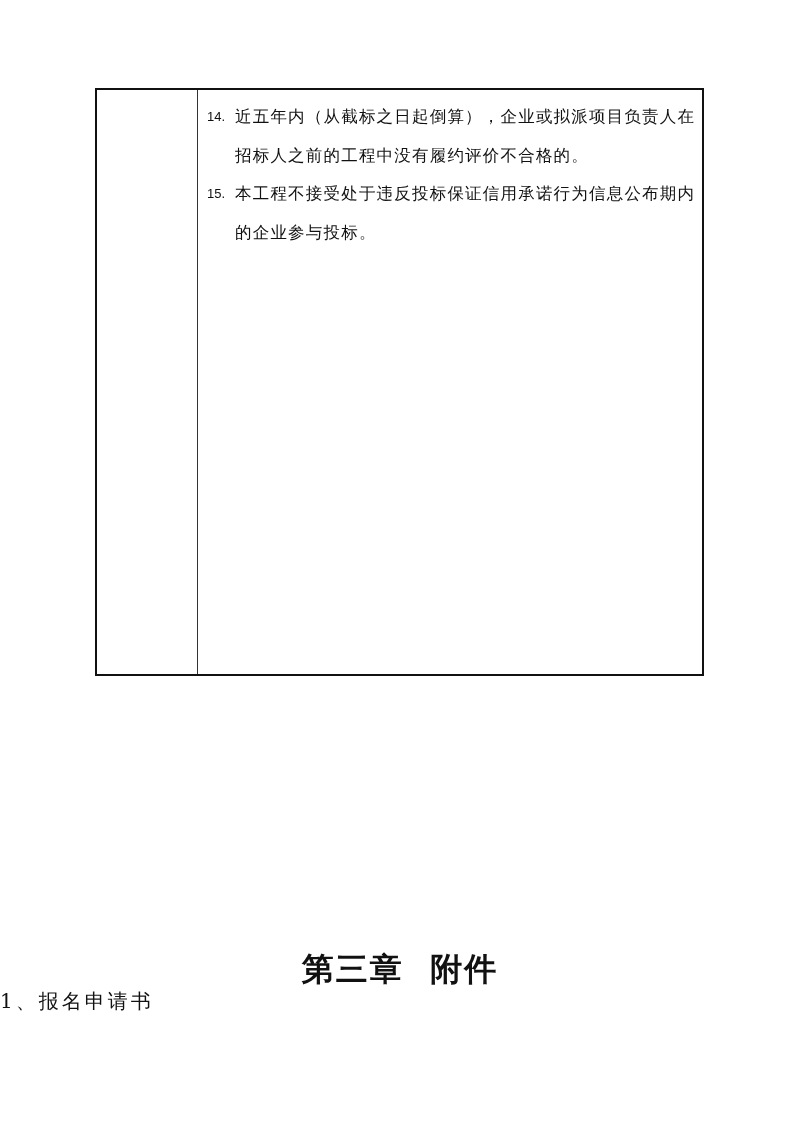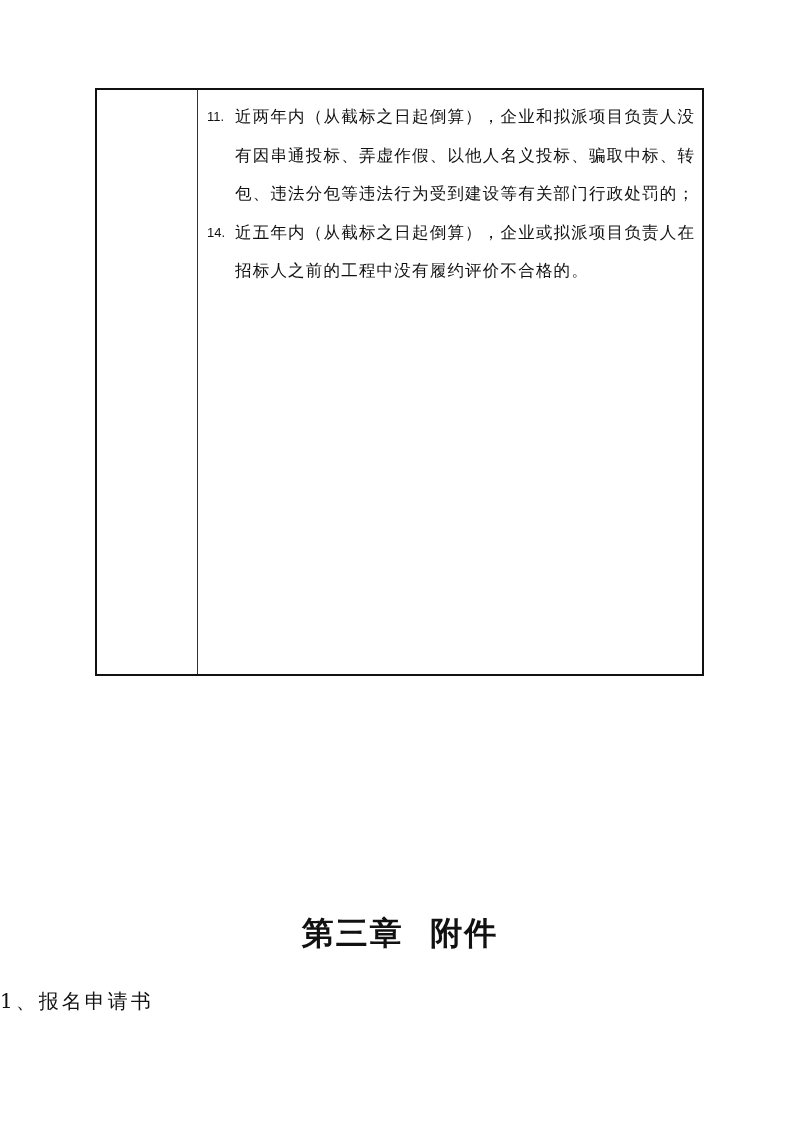--- a/index.html
+++ b/index.html
@@ -21,24 +21,24 @@
   .sub { position: absolute; left: 0; right: 0; top: 988px; 
          font-size: 20px; letter-spacing: 3px; }
 </style>
 </head>
 <body>
 
 <div class="tbl">
   <div class="left-cell"></div>
   <div class="right-cell">
     <div class="item">
-      <span class="num">11.</span>
-      <span>近两年内（从截标之日起倒算），企业和拟派项目负责人没有因串通投标、弄虚作假、以他人名义投标、骗取中标、转包、违法分包等违法行为受到建设等有关部门行政处罚的；</span>
+      <span class="num">14.</span>
+      <span>近五年内（从截标之日起倒算），企业或拟派项目负责人在招标人之前的工程中没有履约评价不合格的。</span>
     </div>
     <div class="item">
-      <span class="num">14.</span>
-      <span>近五年内（从截标之日起倒算），企业或拟派项目负责人在招标人之前的工程中没有履约评价不合格的。</span>
+      <span class="num">15.</span>
+      <span>本工程不接受处于违反投标保证信用承诺行为信息公布期内的企业参与投标。</span>
     </div>
   </div>
 </div>
 
-<div class="chapter" style="white-space: pre;">第三章  附件</div>
+<div class="chapter" style="white-space: pre; margin-top: 36px;">第三章  附件</div>
 <div class="sub">1、报名申请书</div>
 
 </body></html>

